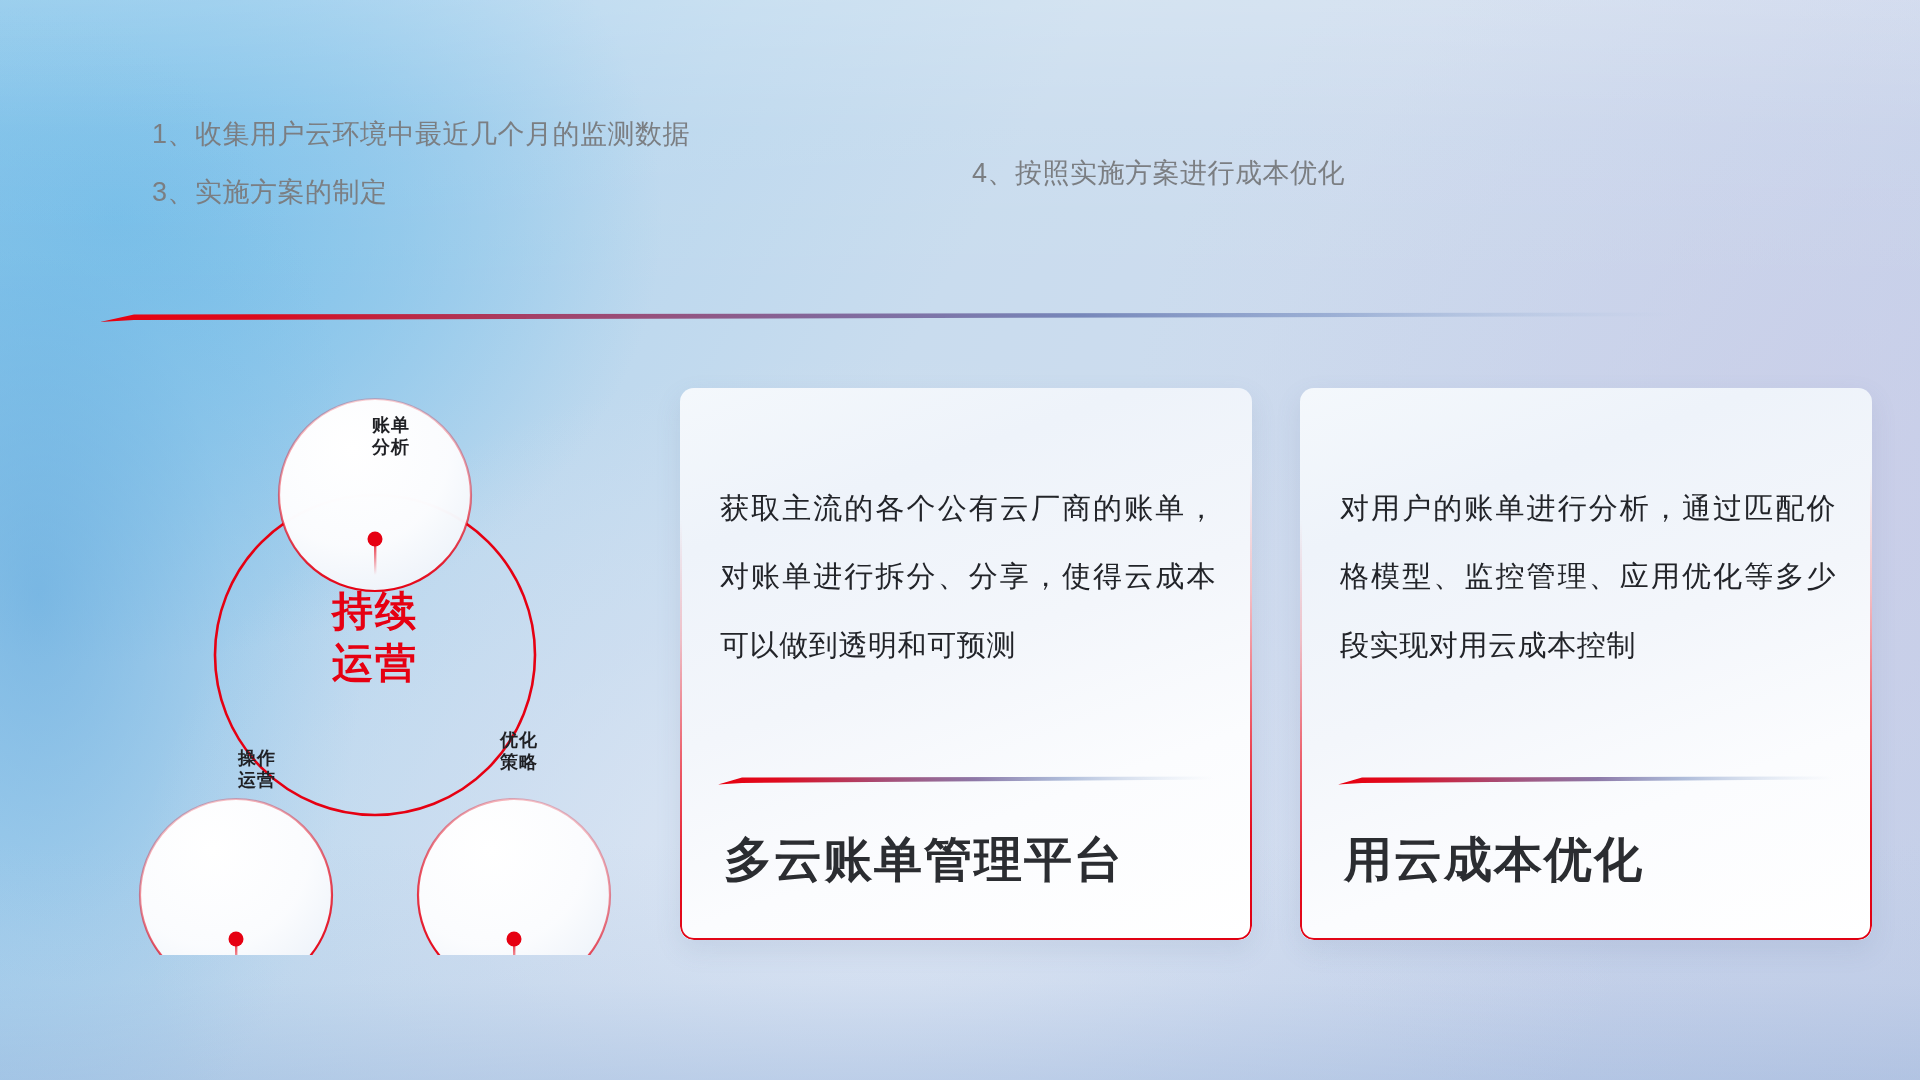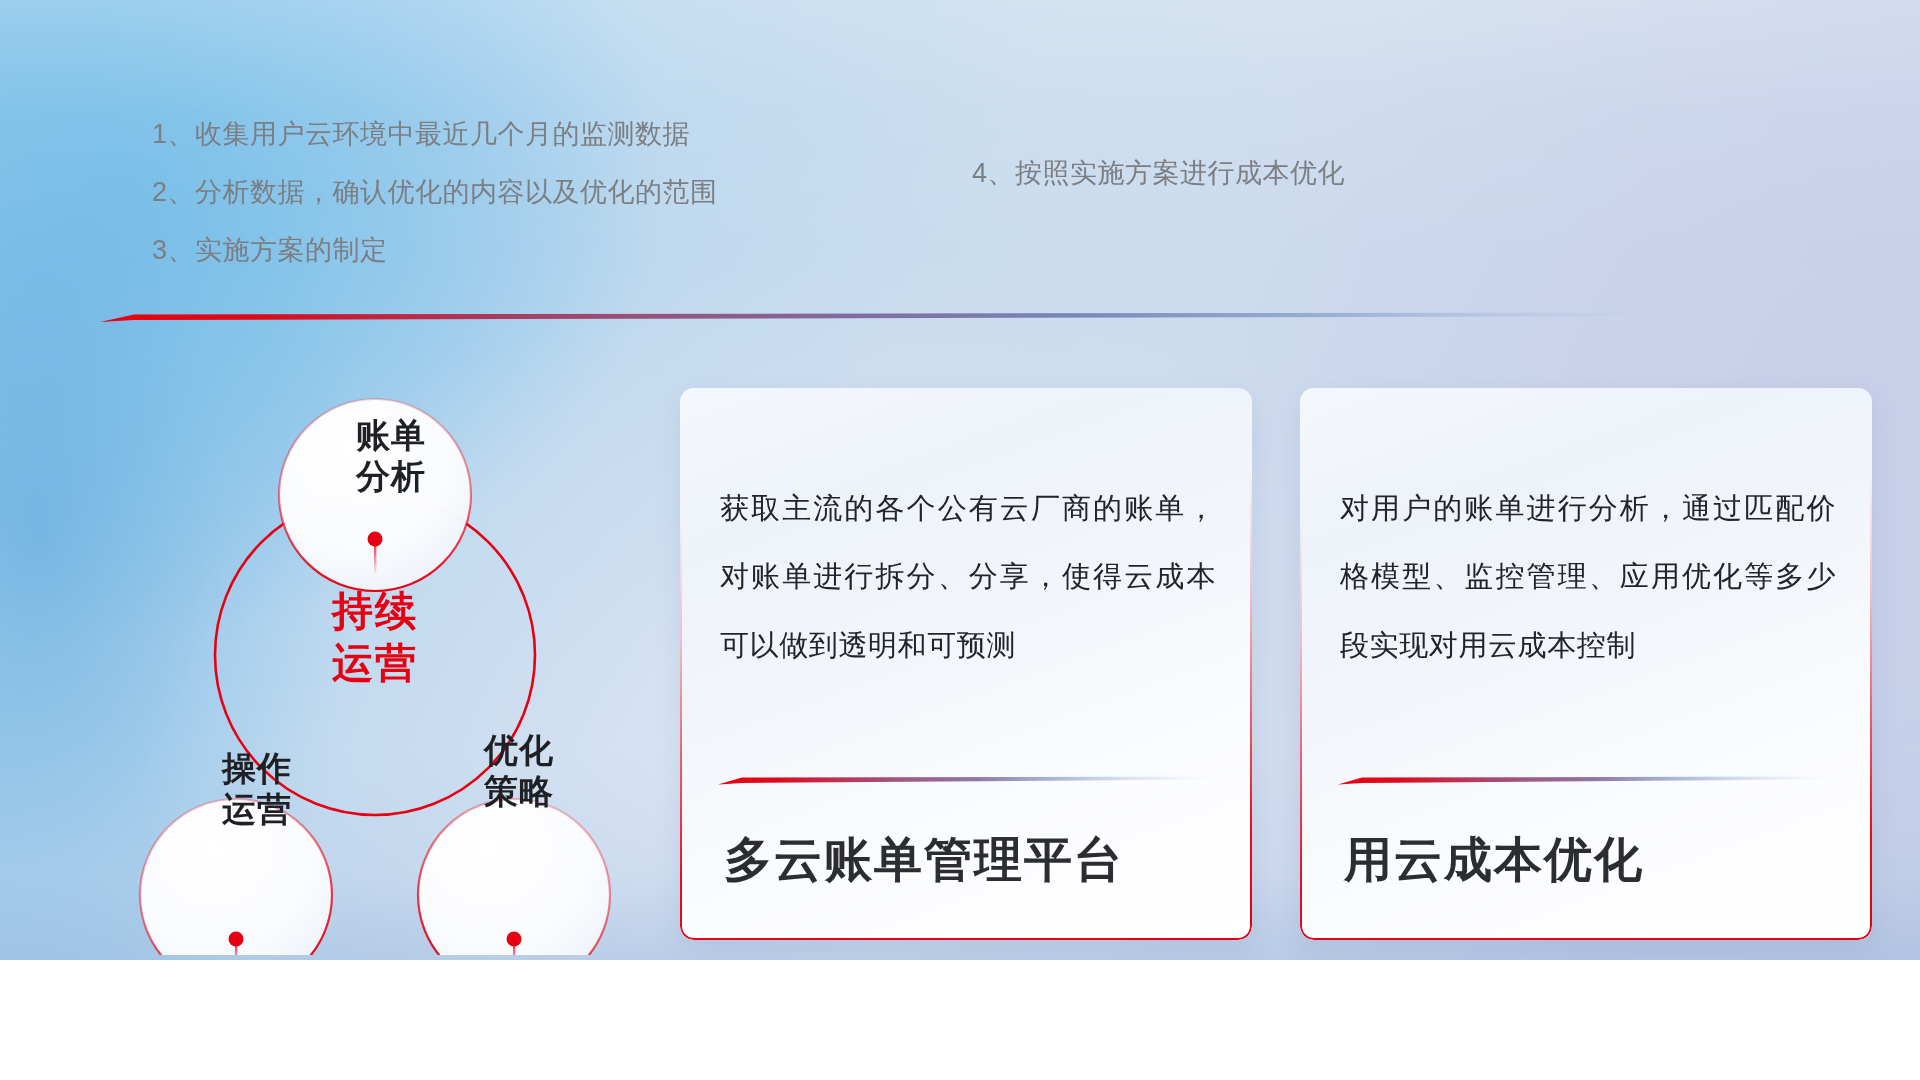--- a/index.html
+++ b/index.html
@@ -5,21 +5,21 @@
   html, body {
     margin: 0; padding: 0;
     width: 1920px; height: 1080px;
     overflow: hidden;
     font-family: "Liberation Sans", "DejaVu Sans", sans-serif;
   }
 
   #stage {
     position: relative;
     width: 1920px;
-    height: 960px;
+    height: 1080px;
     overflow: hidden;
     background: #fef9c3;
   }
 
   
   .bg-layer { position: absolute; inset: 0; }
 
   .bg-base {
     background: linear-gradient(118deg,
         #8fc7ea 0%,
@@ -98,21 +98,21 @@
     left: 95px;
     top: 355px;
     width: 560px;
     height: 600px;
   }
   .venn-label {
     position: absolute;
     text-align: center;
     font-weight: bold;
     color: #1f2024;
-    font-size: 34px;
+    font-size: 18px;
     line-height: 1.22;
     letter-spacing: 1px;
     white-space: pre-line;
     pointer-events: none;
   }
   #venn-label-top    { left: 218px; top: 60px;  width: 156px; }
   #venn-label-left   { left: 84px;  top: 393px; width: 156px; }
   #venn-label-right  { left: 346px; top: 375px; width: 156px; }
   #venn-label-center {
     left: 180px; top: 230px; width: 200px;
@@ -205,21 +205,20 @@
   <div class="bg-layer bg-base"></div>
   <div class="bg-layer bg-blueglow-tl"></div>
   <div class="bg-layer bg-blueglow-left"></div>
   <div class="bg-layer bg-lightwash"></div>
   <div class="bg-layer bg-lav-right"></div>
   <div class="bg-layer bg-topwhite"></div>
   <div class="bg-layer bg-botblue"></div>
 
   <div class="steps steps-left">
     <div class="step-item">1、收集用户云环境中最近几个月的监测数据</div>
-    <div class="step-item">2、分析数据，确认优化的内容以及优化的范围</div>
     <div class="step-item">3、实施方案的制定</div>
   </div>
 
   <div class="steps steps-right">
     <div class="step-item">4、按照实施方案进行成本优化</div>
   </div>
 
   <svg id="header-rule" viewBox="0 0 1580 12" preserveAspectRatio="none">
     <defs>
       <linearGradient id="ruleGrad" x1="0" y1="0" x2="1" y2="0">

